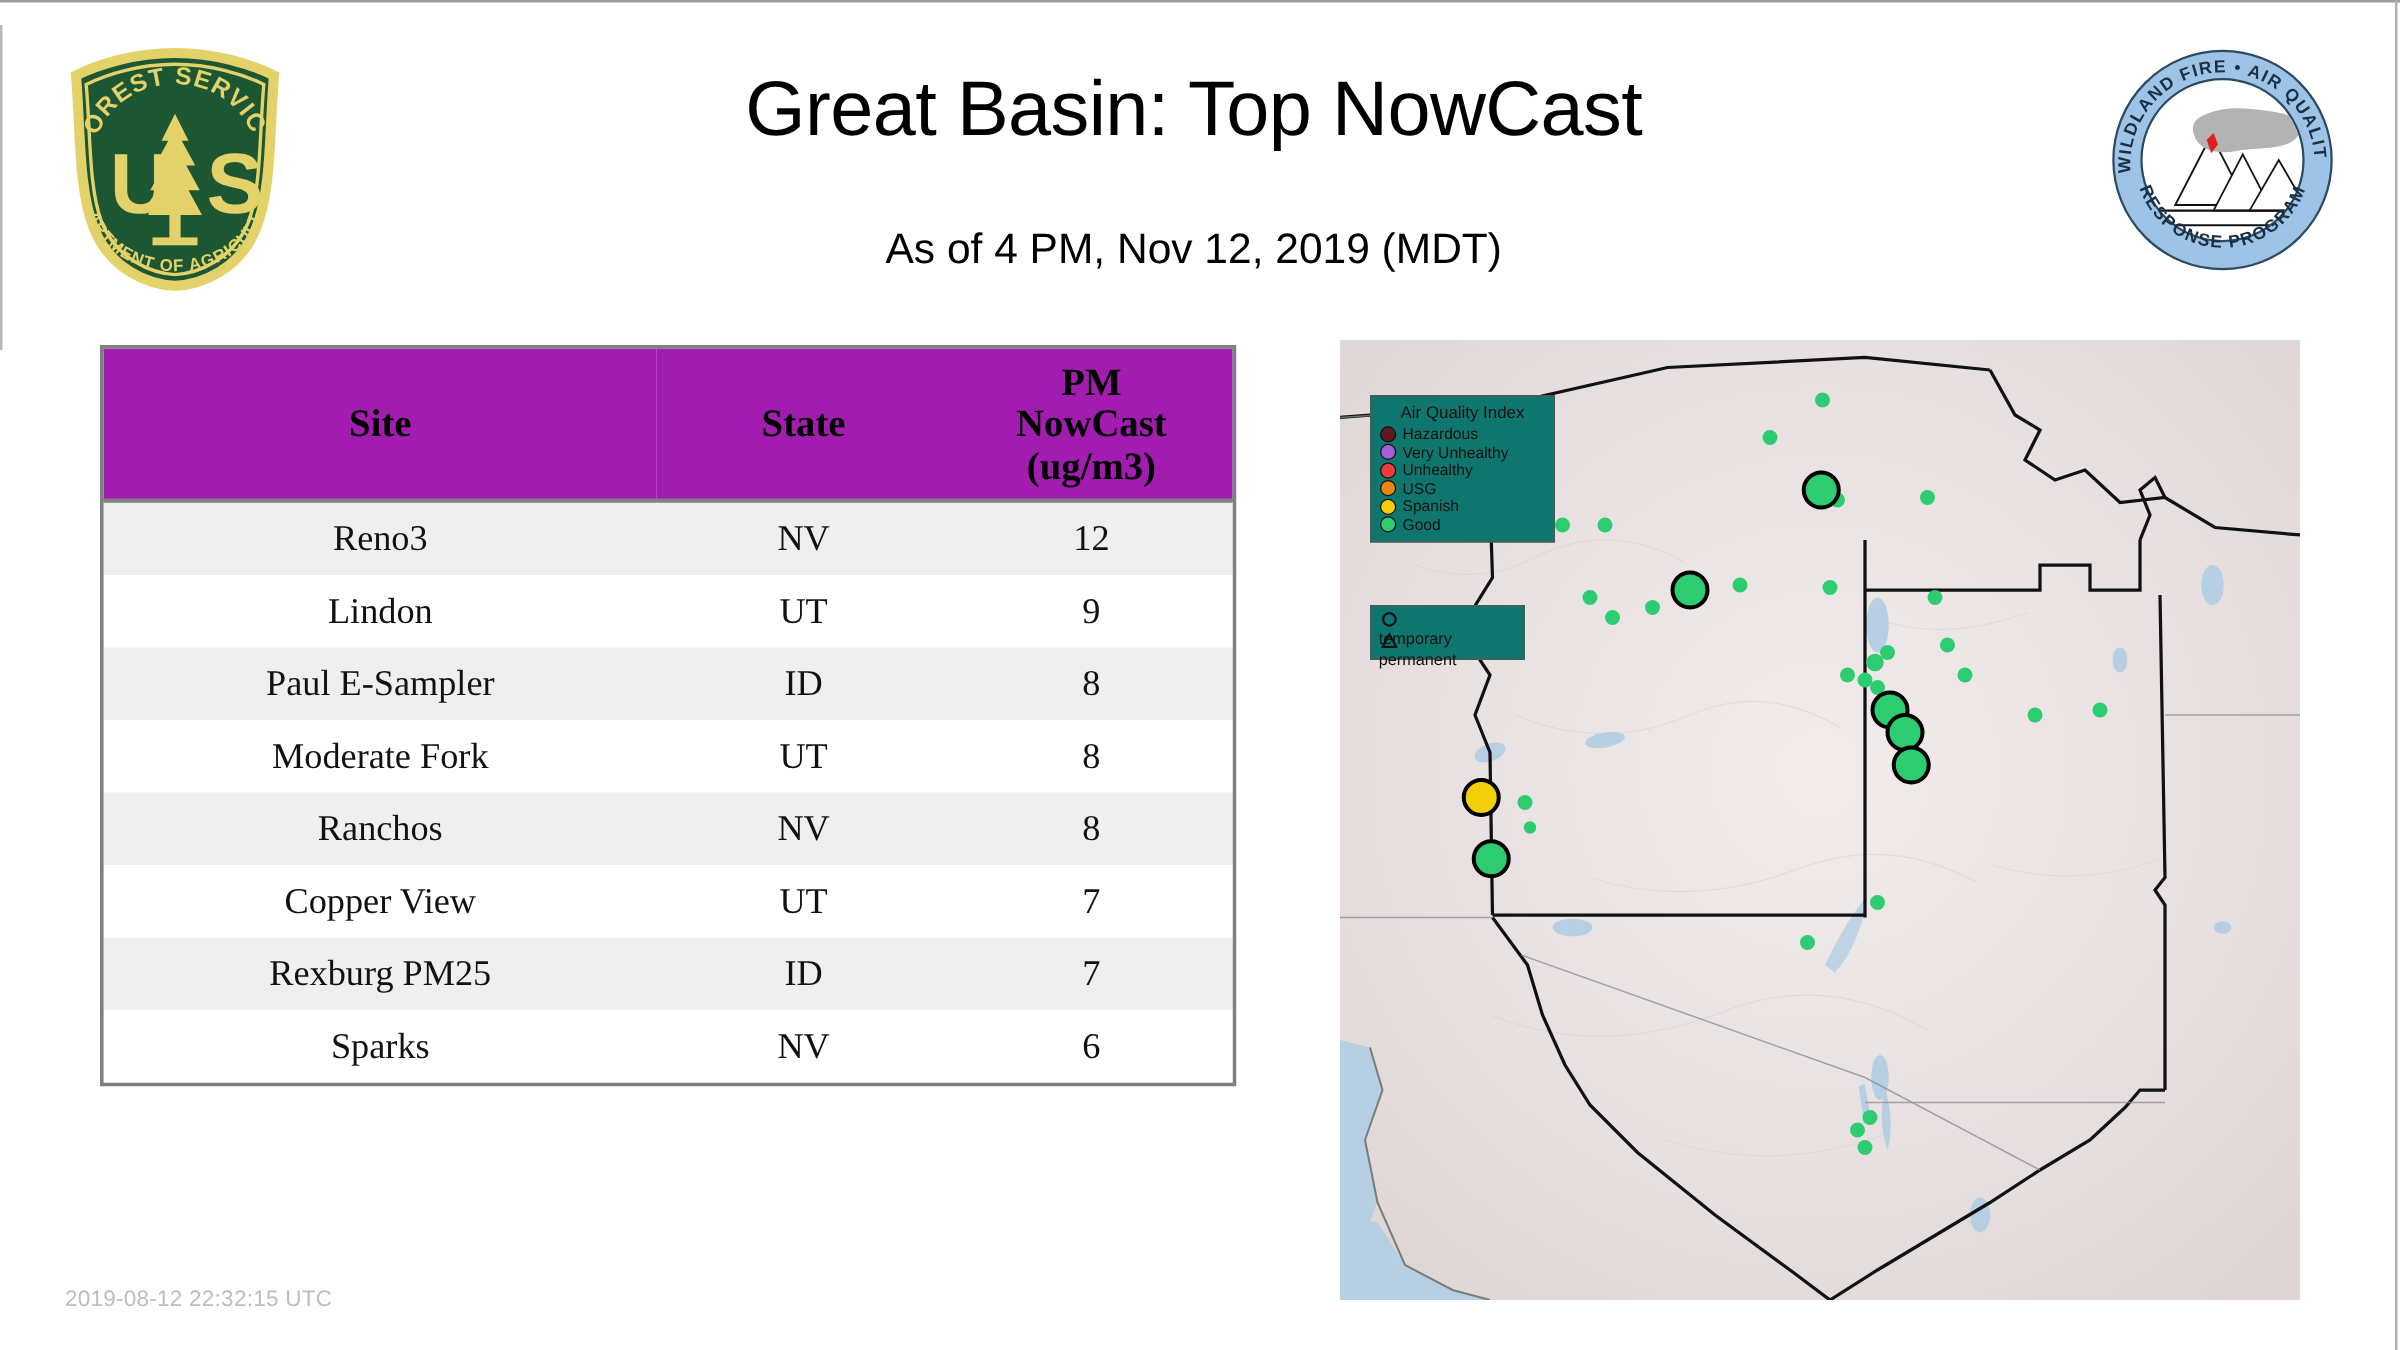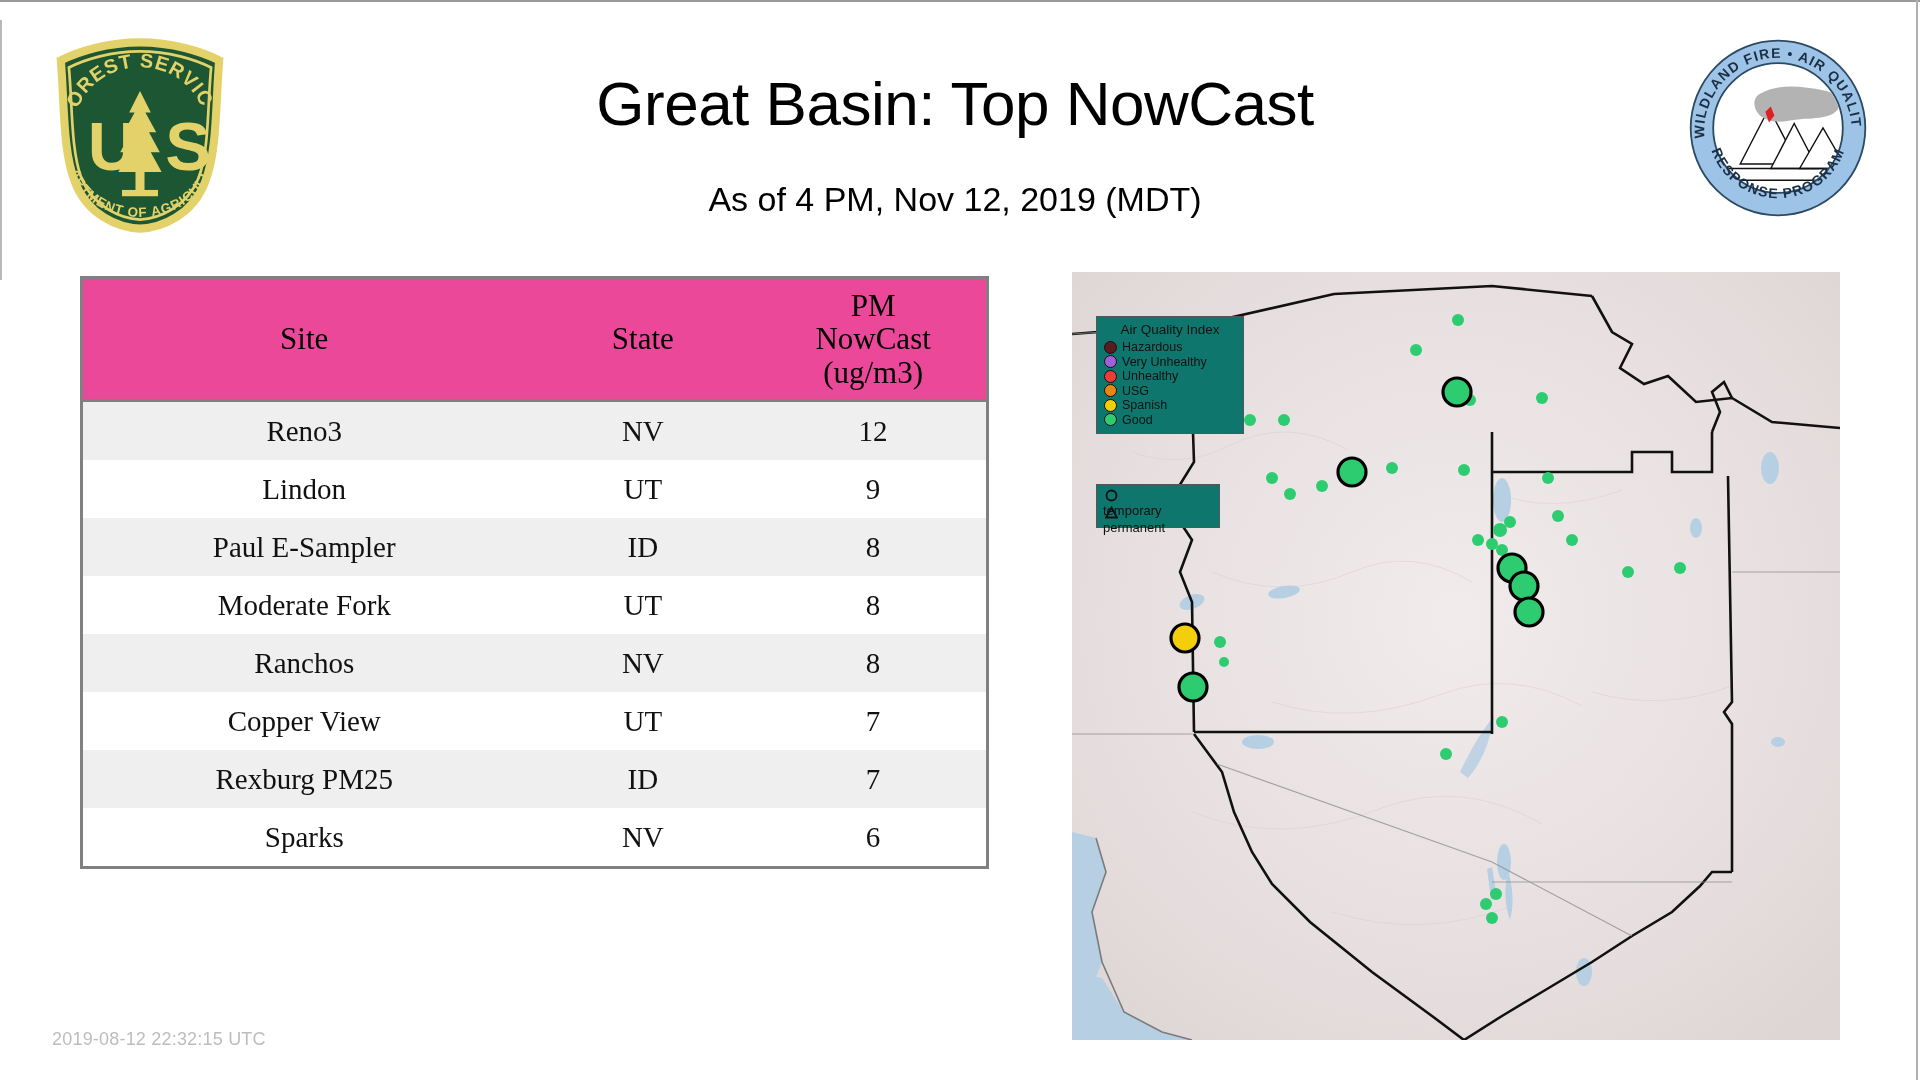--- a/index.html
+++ b/index.html
@@ -19,38 +19,38 @@
   .page-border-right{
     position:absolute;right:2px;top:0;width:2px;height:1080px;background:#b0b0b0;
   }
 
   
   .fs-logo{position:absolute;left:50px;top:38px;width:180px;height:195px;}
   .wf-logo{position:absolute;left:1688px;top:38px;width:180px;height:180px;}
 
   
   .title{
-    position:absolute;left:380px;top:68px;width:1150px;
+    position:absolute;left:380px;top:52px;width:1150px;
     text-align:center;font-size:62px;color:#000;font-weight:400;
     letter-spacing:-0.5px;white-space:nowrap;
   }
   .subtitle{
     position:absolute;left:380px;top:180px;width:1150px;
     text-align:center;font-size:34px;color:#000;font-weight:400;white-space:nowrap;
   }
 
   
   .table-wrap{
     position:absolute;left:80px;top:276px;width:909px;
     border:3px solid #808080;box-sizing:border-box;
     background:#ffffff;
   }
   table{border-collapse:collapse;width:100%;font-family:"Liberation Serif", serif;}
   thead th{
-    background:#ec4899;color:#000;font-weight:normal;font-size:31px;
+    background:#a21caf;color:#000;font-weight:bold;font-size:31px;
     padding:10px 0;vertical-align:middle;line-height:1.08;
     border-bottom:3px solid #808080;
   }
   thead th.h-site{width:49%;}
   thead th.h-state{width:26%;}
   thead th.h-pm{width:25%;}
   tbody td{
     text-align:center;font-size:29px;color:#111;padding:11px 0;
     height:36px;
   }

